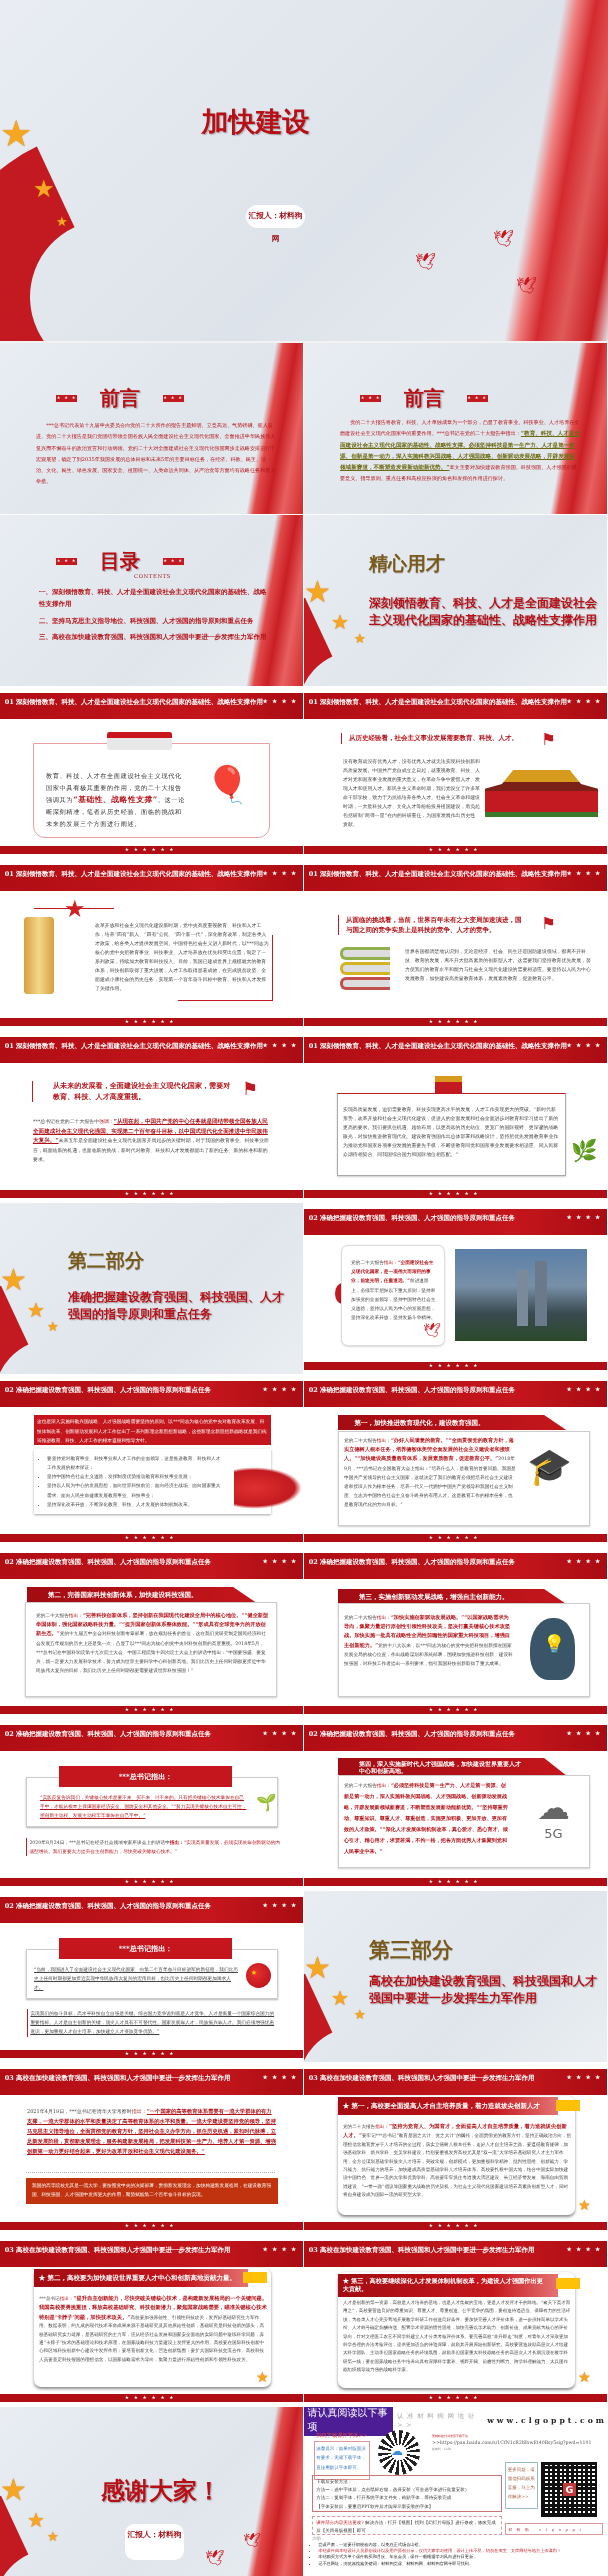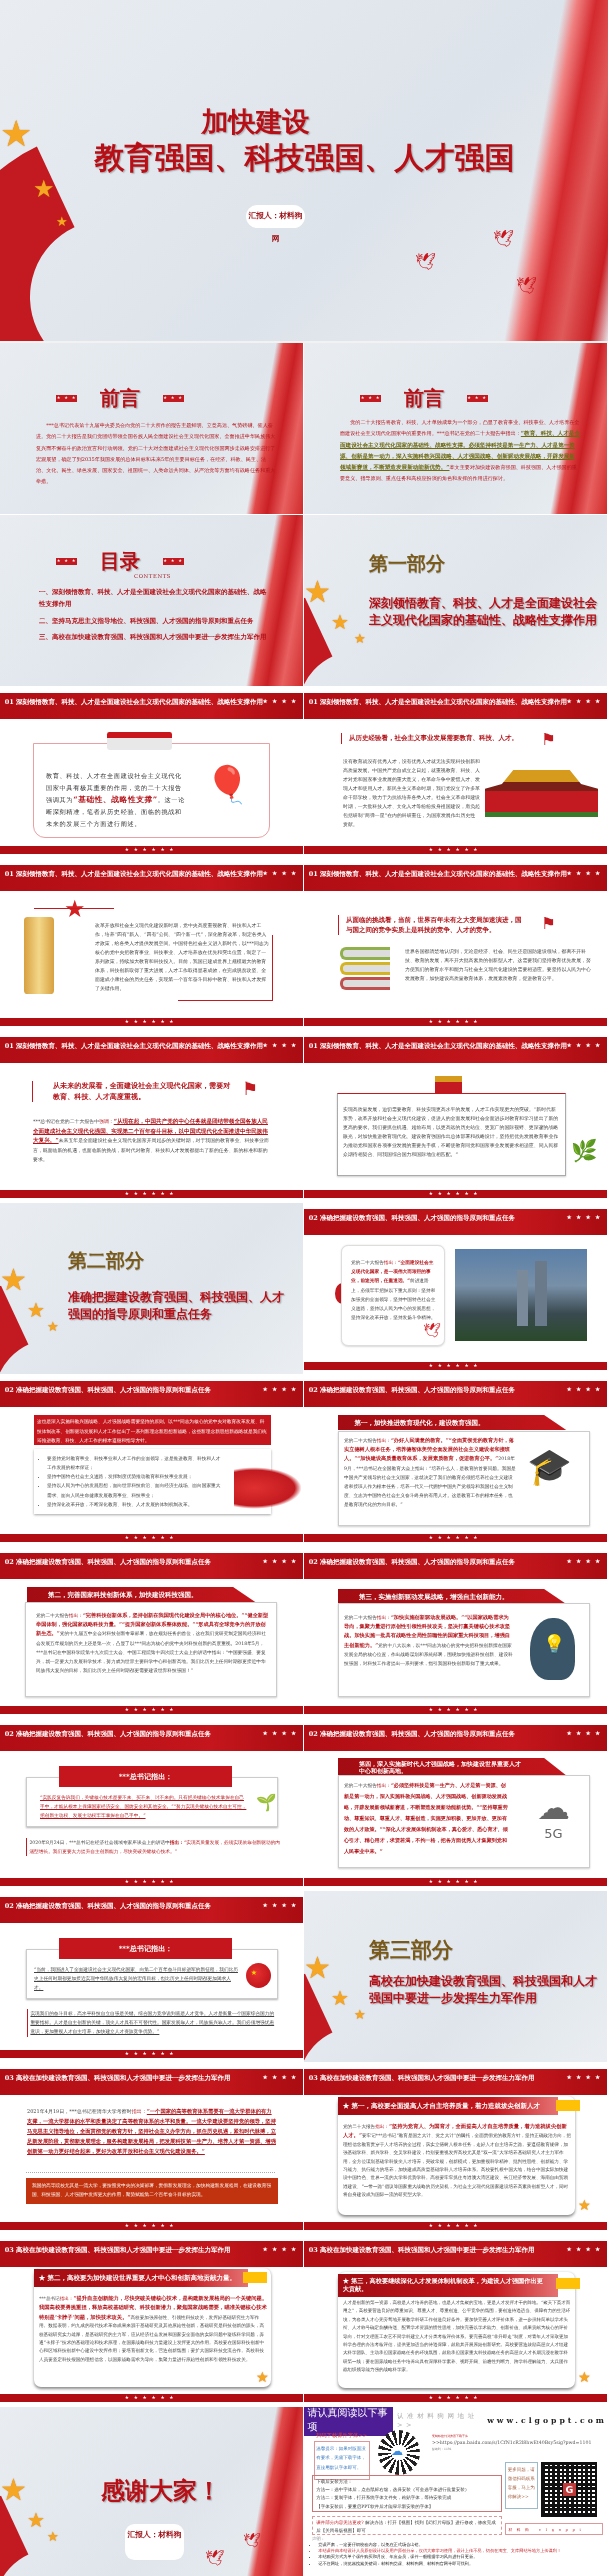--- a/index.html
+++ b/index.html
@@ -25,21 +25,20 @@
 </head>
 <body>
 
 <div class="cover" data-name="cover-slide">
   <div style="position:absolute;right:0;top:0;width:131px;height:341px;background:linear-gradient(100deg,transparent 0%,transparent 45%,#f08080 52%,#d42a2f 62%,#e05a5a 75%,#c91f24 90%,transparent 100%)" data-name="curtain-decoration"></div>
   <div style="position:absolute;left:-47px;top:184px;width:368px;height:368px;border-radius:50%;border:101px solid #c21a20;border-top-color:transparent;border-right-color:transparent;transform:rotate(20deg)" data-name="arch-wall-decoration"></div>
   <span class="star" style="left:0;top:223px;font-size:53px" data-name="star-icon">★</span>
   <span class="star" style="left:53px;top:347px;font-size:36px" data-name="star-icon">★</span>
   <span class="star" style="left:98px;top:418px;font-size:24px" data-name="star-icon">★</span>
   <div class="title-red" style="position:absolute;left:0;width:511px;top:208px;text-align:center;font-size:27px" data-name="cover-title-line1">加快建设</div>
-  <div class="title-red" style="position:absolute;left:0;width:609px;top:276px;text-align:center;font-size:30px" data-name="cover-title-line2">教育强国、科技强国、人才强国</div>
   <div style="position:absolute;left:246px;top:407px;width:116px;height:42px;background:#fff;border-radius:18px;color:#9c1016;font-weight:bold;font-size:13px;text-align:center;line-height:42px" data-name="reporter-badge">汇报人：材料狗网</div>
   <span style="position: absolute; left: 493px; top: 229px; color: rgb(200, 22, 28); font-size: 25px;" data-name="dove-icon">🕊</span>
   <span style="position: absolute; left: 415px; top: 252px; color: rgb(200, 22, 28); font-size: 30px;" data-name="dove-icon">🕊</span>
   <span style="position: absolute; left: 516px; top: 276px; color: rgb(200, 22, 28); font-size: 16.6px;" data-name="dove-icon">🕊</span>
 </div>
 
 <style>
 .cover .title-red:nth-of-type(1){}
 </style>
 
@@ -79,21 +78,21 @@
         <div style="margin-bottom:4.7px" data-name="contents-item-1">一、深刻领悟教育、科技、人才是全面建设社会主义现代化国家的基础性、战略性支撑作用</div>
         <div style="margin-bottom:4.7px" data-name="contents-item-2">二、坚持马克思主义指导地位、科技强国、人才强国的指导原则和重点任务</div>
         <div data-name="contents-item-3">三、高校在加快建设教育强国、科技强国和人才强国中要进一步发挥生力军作用</div>
       </div>
     </div>
     <div class="slide light" data-name="slide-part1">
       <div style="position:absolute;left:-71px;top:71px;width:249px;height:249px;border-radius:50%;border:65px solid #c21a20;border-top-color:transparent;border-right-color:transparent;transform:rotate(20deg)" data-name="arch-wall-decoration"></div>
       <span class="star" style="left:0;top:59px;font-size:30px" data-name="star-icon">★</span>
       <span class="star" style="left:27px;top:95px;font-size:20px" data-name="star-icon">★</span>
       <span class="star" style="left:50px;top:116px;font-size:13px" data-name="star-icon">★</span>
-      <div class="t-gold" style="position:absolute;left:65px;top:36px;font-size:19px" data-name="part-label">第一部分</div>
+      <div class="t-gold" style="position:absolute;left:65px;top:36px;font-size:19px" data-name="part-label">精心用才</div>
       <div class="title-red" style="position:absolute;left:65px;top:80px;width:229px;font-size:12px;line-height:16.6px" data-name="part-title">深刻领悟教育、科技、人才是全面建设社会主义现代化国家的基础性、战略性支撑作用</div>
     </div>
   </div>
 
   <div class="row" data-name="slide-row">
     <div class="slide white" data-name="slide-01-a">
       <div class="hdr" data-name="slide-header"><span>01  深刻领悟教育、科技、人才是全面建设社会主义现代化国家的基础性、战略性支撑作用</span><span class="stars" data-name="stars-icon">★★★★</span></div>
       <div style="position:absolute;left:33px;top:56px;width:237px;height:95px;border:0.9px solid #e8a0a3;border-radius:0 0 12px 12px" data-name="scroll-frame"></div>
       <div style="position:absolute;left:107px;top:45px;width:65px;height:18px;background:linear-gradient(#c8161c 0 35%,#e8e8e8 35%);border-radius:2.4px" data-name="tiananmen-decoration"></div>
       <p style="position:absolute;left:46px;top:83px;width:139px;font-size:6.2px;line-height:12px;color:#333;letter-spacing:0.6px" data-name="slide-body"><span>教育、科技、人才在全面建设社会主义现代化国家中具有极其重要的作用，党的二十大报告强调其为</span><span class="redtxt" style="font-size:7.7px">“基础性、战略性支撑”</span><span>。这一论断深刻精准，笔者从历史经验、面临的挑战和未来的发展三个方面进行阐述。</span></p>

